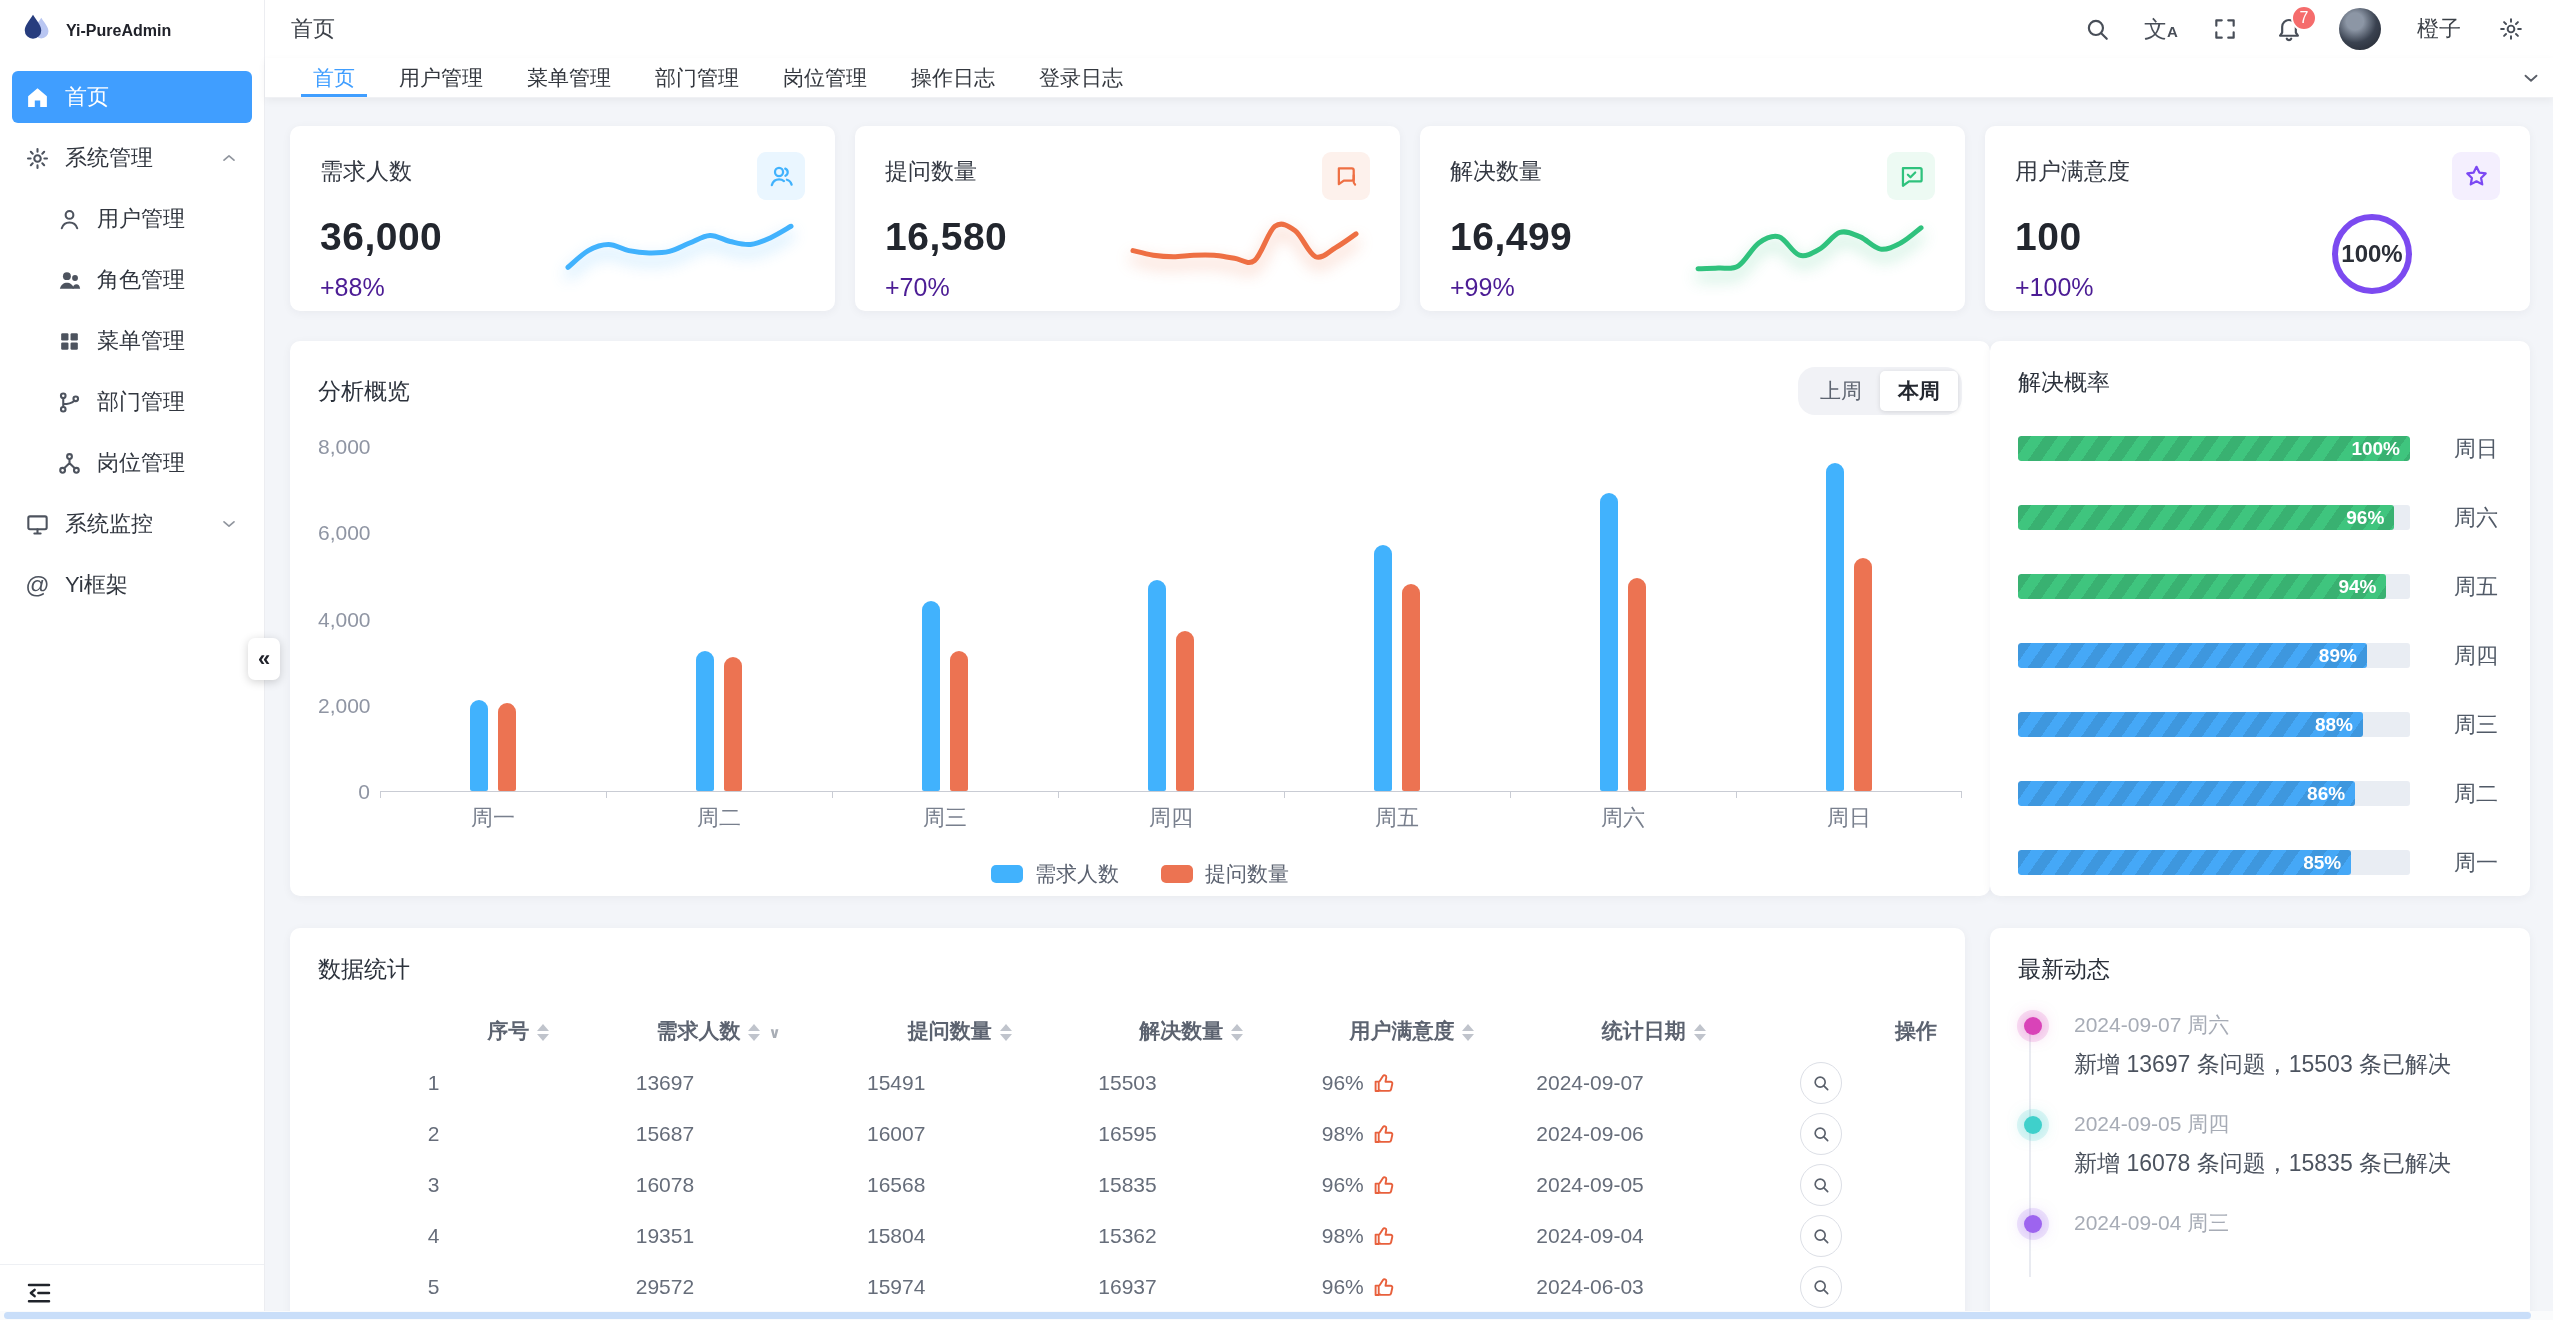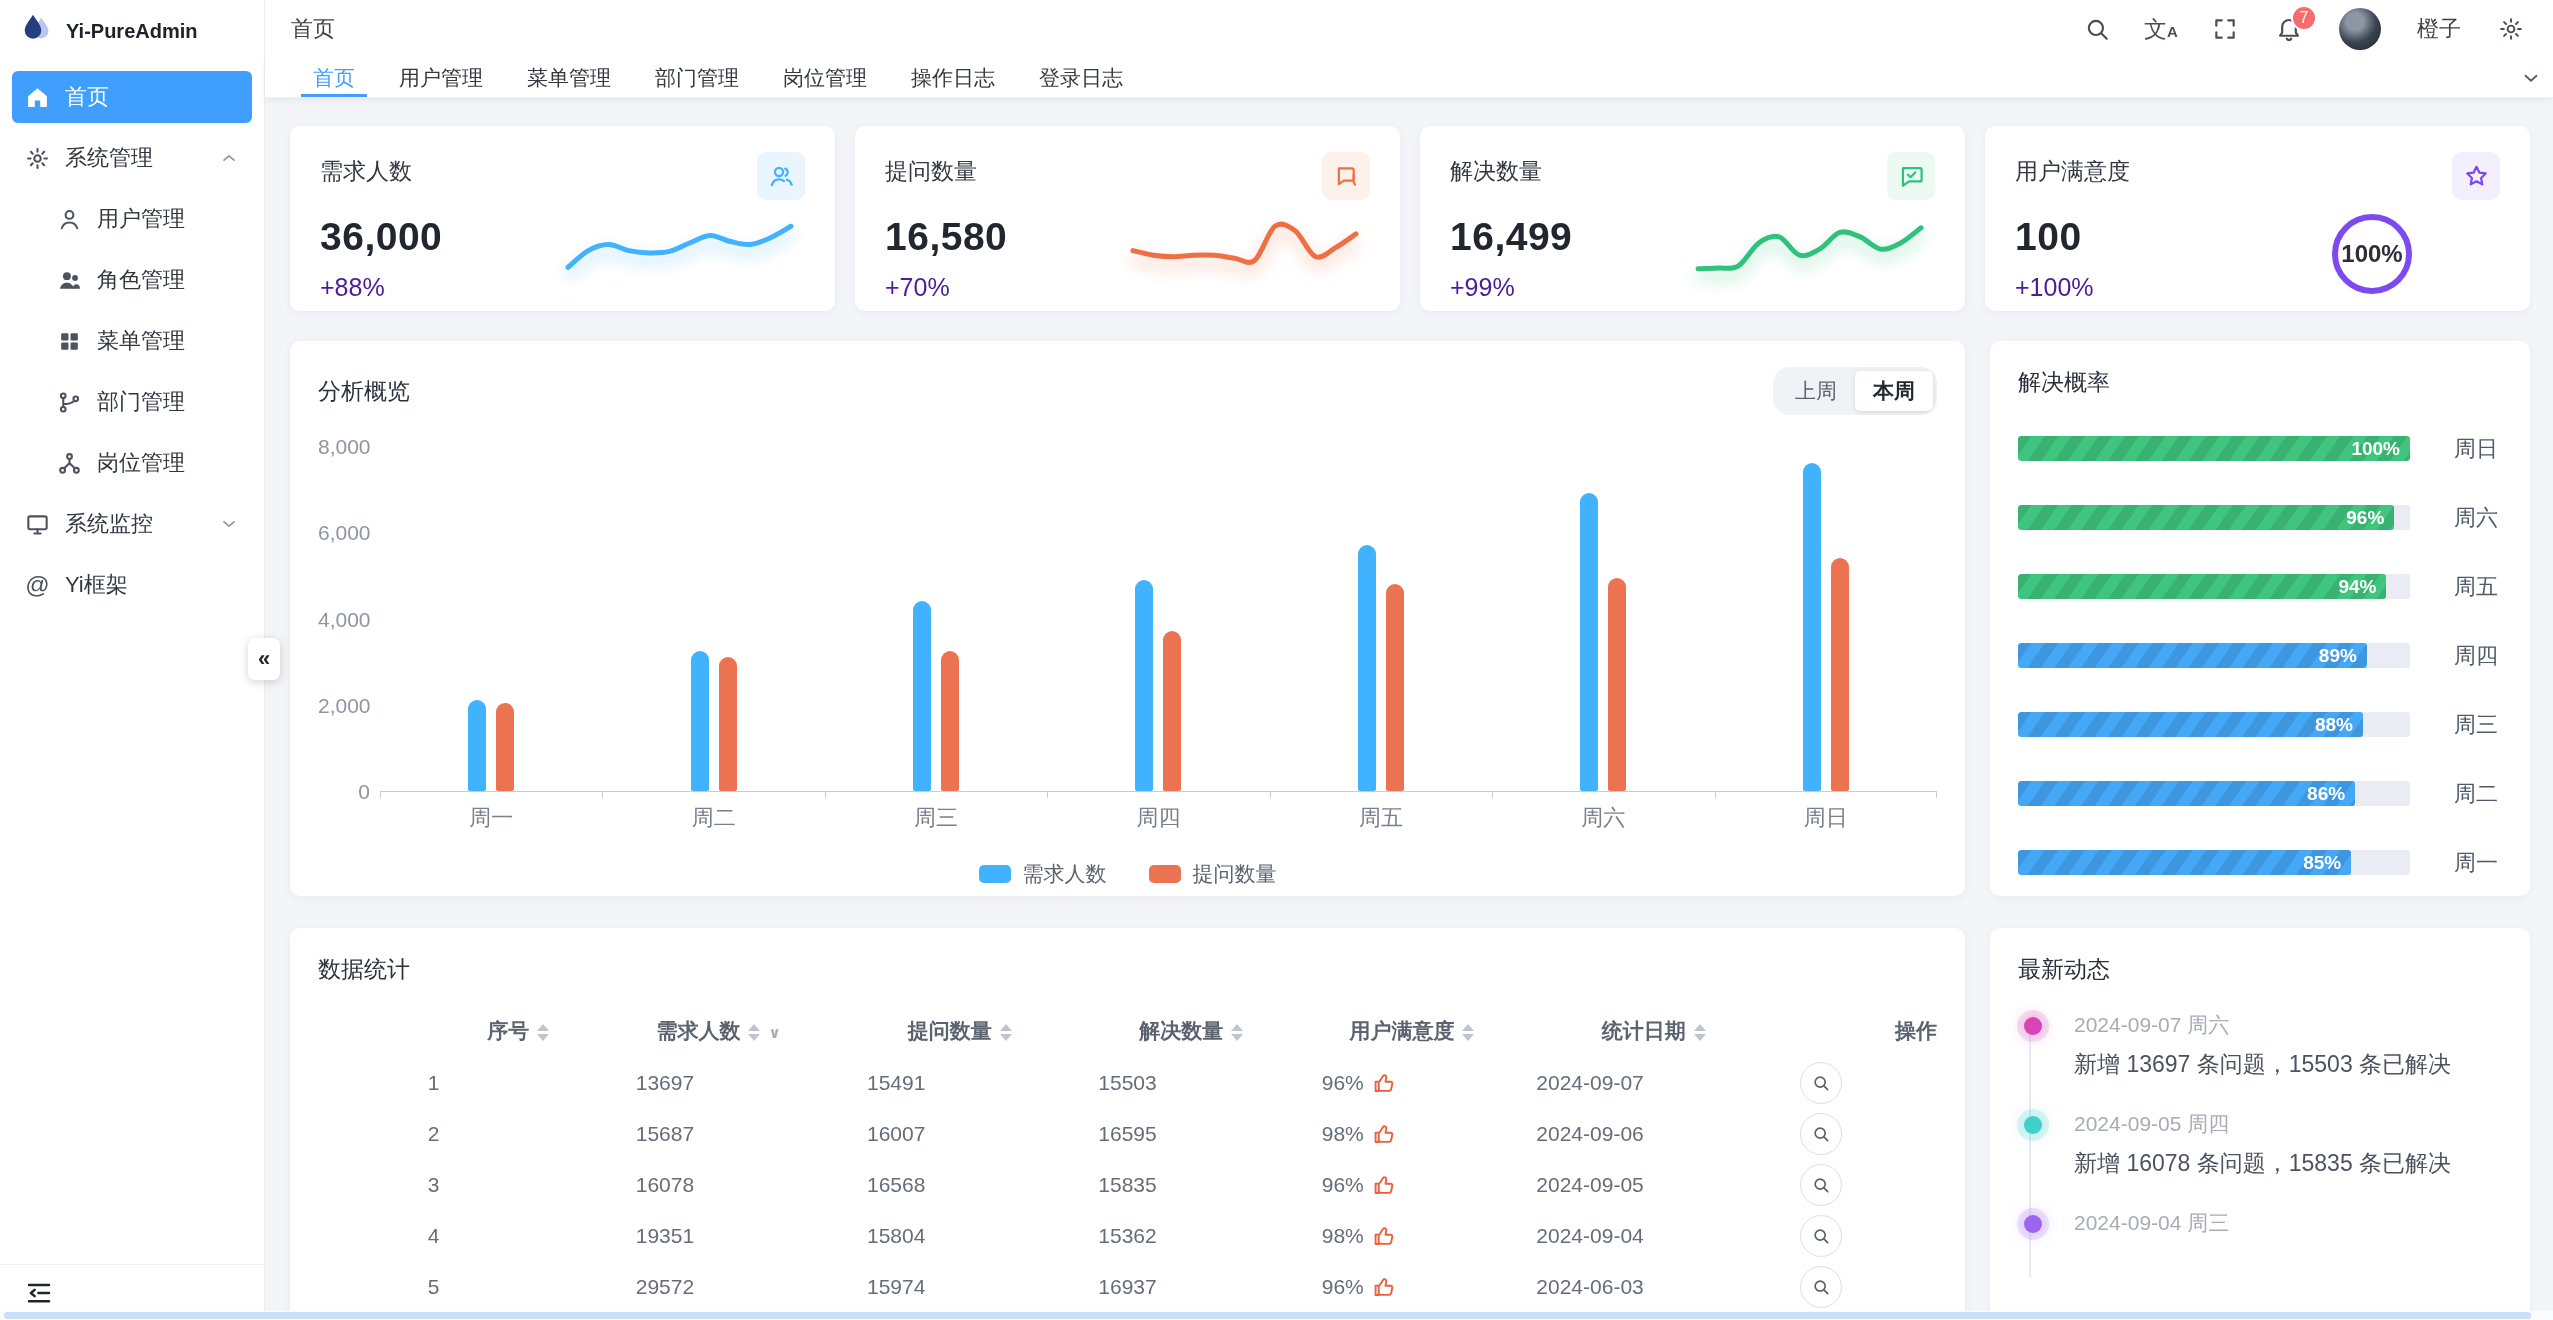--- a/index.html
+++ b/index.html
@@ -3,21 +3,21 @@
 <meta charset="utf-8">
 <style>
   * { margin:0; padding:0; box-sizing:border-box; }
   html,body { width:2553px; height:1320px; overflow:hidden; }
   body { font-family:"Liberation Sans","DejaVu Sans",sans-serif; color:#303133; background:#f3f5f9; }
   .app { position:relative; width:2553px; height:1320px; display:flex; overflow:hidden; background:#f3f5f9; }
 
   
   .sidebar { position:relative; width:265px; height:100%; background:#fff; border-right:1px solid #ecedf1; flex:0 0 265px; display:flex; flex-direction:column; }
   .logo-row { display:flex; align-items:center; gap:12px; height:62px; padding:0 18px; }
-  .logo-row .brand { font-size:20px; font-weight:bold; color:#20222a; }
+  .logo-row .brand { font-size:16px; font-weight:bold; color:#20222a; }
   .menu { flex:1; overflow:hidden; }
   .menu-item { display:flex; align-items:center; gap:15px; height:52px; margin:9px 12px; padding:0 13px; border-radius:6px; font-size:22px; color:#31363f; cursor:pointer; }
   .menu-item .mi { width:25px; height:25px; color:#4d535e; flex:0 0 25px; display:flex; align-items:center; justify-content:center; }
   .menu-item .mi svg { width:25px; height:25px; }
   .menu-item.active { background:#409eff; color:#fff; }
   .menu-item.active .mi { color:#fff; }
   .menu-item .chev { margin-left:auto; color:#90959e; width:20px; height:20px; }
   .menu-item .chev svg { width:20px; height:20px; }
   .menu-item.child { padding-left:45px; }
   .at-glyph { font-size:24px; color:#4d535e; line-height:1; }
@@ -57,21 +57,21 @@
   .stat-card { flex:1; height:185px; position:relative; padding:30px; }
   .stat-title { font-size:23px; color:#333842; }
   .stat-value { font-size:39px; font-weight:600; color:#22262e; margin-top:28px; letter-spacing:.5px; }
   .stat-delta { font-size:25px; color:#4c1d95; margin-top:14px; }
   .icon-box { position:absolute; top:26px; right:30px; width:48px; height:48px; border-radius:9px; display:flex; align-items:center; justify-content:center; }
   .icon-box svg { width:27px; height:27px; }
   .spark { position:absolute; right:38px; bottom:24px; }
   .ring { position:absolute; right:118px; top:88px; width:80px; height:80px; border-radius:50%; border:6px solid #7c4af0; display:flex; align-items:center; justify-content:center; font-size:24px; font-weight:bold; color:#2b2f38; }
 
   
-  .mid-row { display:flex; gap:25px; margin-top:30px; }
+  .mid-row { display:flex; margin-top:30px; }
   .chart-card { flex:1; height:555px; padding:26px 28px; min-width:0; }
   .card-head { display:flex; align-items:center; }
   .toggle { margin-left:auto; background:#f1f2f6; border-radius:17px; padding:4px; display:flex; }
   .tg-btn { padding:6px 18px; font-size:21px; color:#5d6470; border-radius:5px; cursor:pointer; }
   .tg-btn.on { background:#fff; color:#23272f; font-weight:bold; box-shadow:0 1px 5px rgba(0,0,0,.12); }
   .chart { position:relative; height:421px; margin-top:2px; }
   .ylab { position:absolute; left:0; width:52px; text-align:right; font-size:21px; color:#8f95a3; transform:translateY(-50%); }
   .plot { position:absolute; left:62px; right:0; top:30px; bottom:46px; border-bottom:1px solid #c9ccd4; }
   .bars { display:flex; height:100%; }
   .bar-group { flex:1; display:flex; align-items:flex-end; justify-content:center; gap:10px; position:relative; height:100%; }

